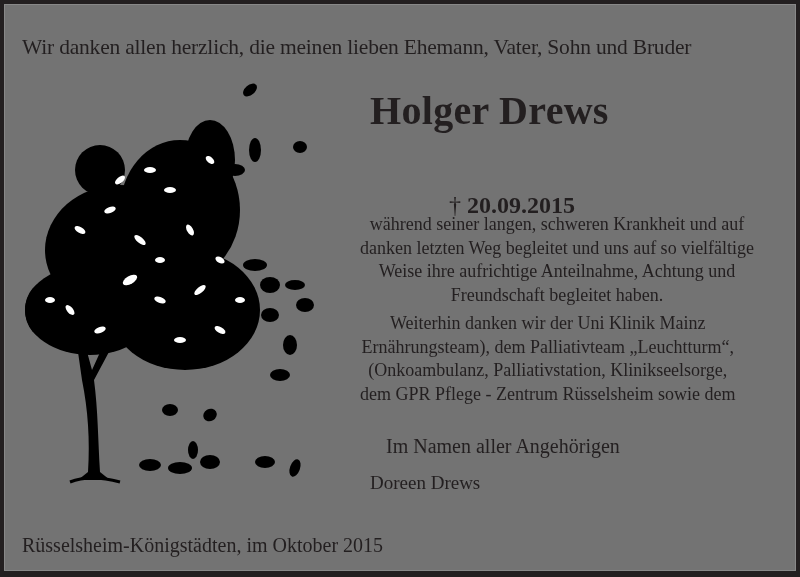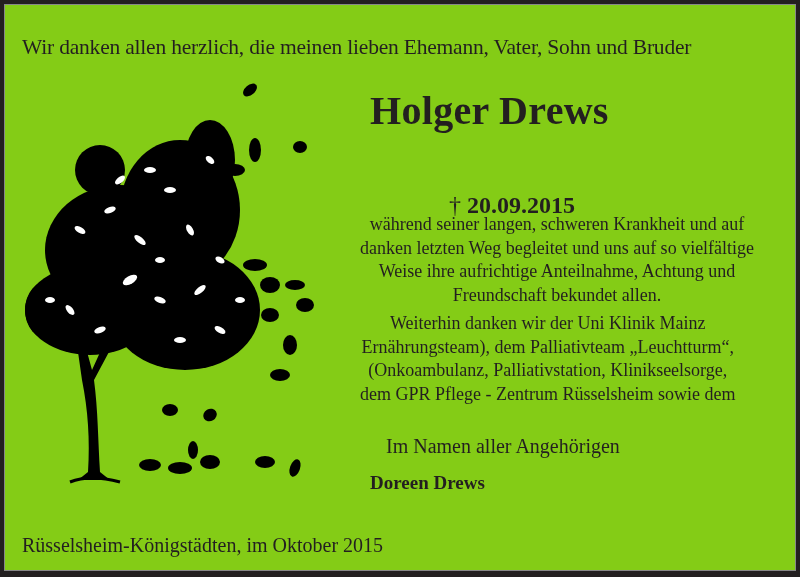--- a/index.html
+++ b/index.html
@@ -1,48 +1,48 @@
 <!DOCTYPE html>
 <html><head>
 <meta charset="utf-8">
 <style>
   html,body{margin:0;padding:0;}
   body{width:800px;height:577px;background:#231f20;position:relative;overflow:hidden;font-family:"Liberation Serif","DejaVu Serif",serif;color:#231f20;}
-  .card{position:absolute;left:4px;top:4px;width:792px;height:567px;background:#84cc16;border:1px solid #888;box-sizing:border-box;}
+  .card{position:absolute;left:4px;top:4px;width:792px;height:567px;background:#737373;border:1px solid #888;box-sizing:border-box;}
   .intro{position:absolute;left:17px;top:30px;font-size:21.5px;letter-spacing:-0.2px;white-space:nowrap;}
   .name{position:absolute;left:365px;top:82px;font-size:40px;font-weight:bold;letter-spacing:0.3px;white-space:nowrap;}
   .death{position:absolute;left:444px;top:163px;font-size:24px;font-weight:bold;white-space:nowrap;margin-top:24px;}
   .death .cross{font-weight:normal;margin-right:6px;}
   .para{position:absolute;left:355px;font-size:18px;line-height:23.5px;text-align:center;}
   .p1{top:208px;}
   .p2{top:307px;}
   .para .line{display:block;white-space:nowrap;}
   .closing{position:absolute;left:381px;top:430px;font-size:20px;white-space:nowrap;}
-  .signer{position:absolute;left:365px;top:467px;font-size:19px;font-weight:bold;white-space:nowrap;}
+  .signer{position:absolute;left:365px;top:467px;font-size:19px;font-weight:normal;white-space:nowrap;}
   .footer{position:absolute;left:17px;top:529px;font-size:20px;white-space:nowrap;}
   .tree{position:absolute;left:10px;top:80px;width:330px;height:410px;}
 </style>
 </head>
 <body>
 
 <div class="card">
 
   <div class="intro">Wir danken allen herzlich, die meinen lieben Ehemann, Vater, Sohn und Bruder</div>
 
   <div class="name">Holger Drews</div>
 
   <div class="death">
     <span class="cross">†</span><span>20.09.2015</span>
   </div>
 
   <div class="para p1">
     <span class="line">während seiner langen, schweren Krankheit und auf</span>
     <span class="line">danken letzten Weg begleitet und uns auf so vielfältige</span>
     <span class="line">Weise ihre aufrichtige Anteilnahme, Achtung und</span>
-    <span class="line">Freundschaft bekundet allen.</span>
+    <span class="line">Freundschaft begleitet haben.</span>
   </div>
 
   <div class="para p2">
     <span class="line">Weiterhin danken wir der Uni Klinik Mainz</span>
     <span class="line">Ernährungsteam), dem Palliativteam „Leuchtturm“,</span>
     <span class="line">(Onkoambulanz, Palliativstation, Klinikseelsorge,</span>
     <span class="line">dem GPR Pflege - Zentrum Rüsselsheim sowie dem</span>
   </div>
 
   <div class="closing">Im Namen aller Angehörigen</div>

